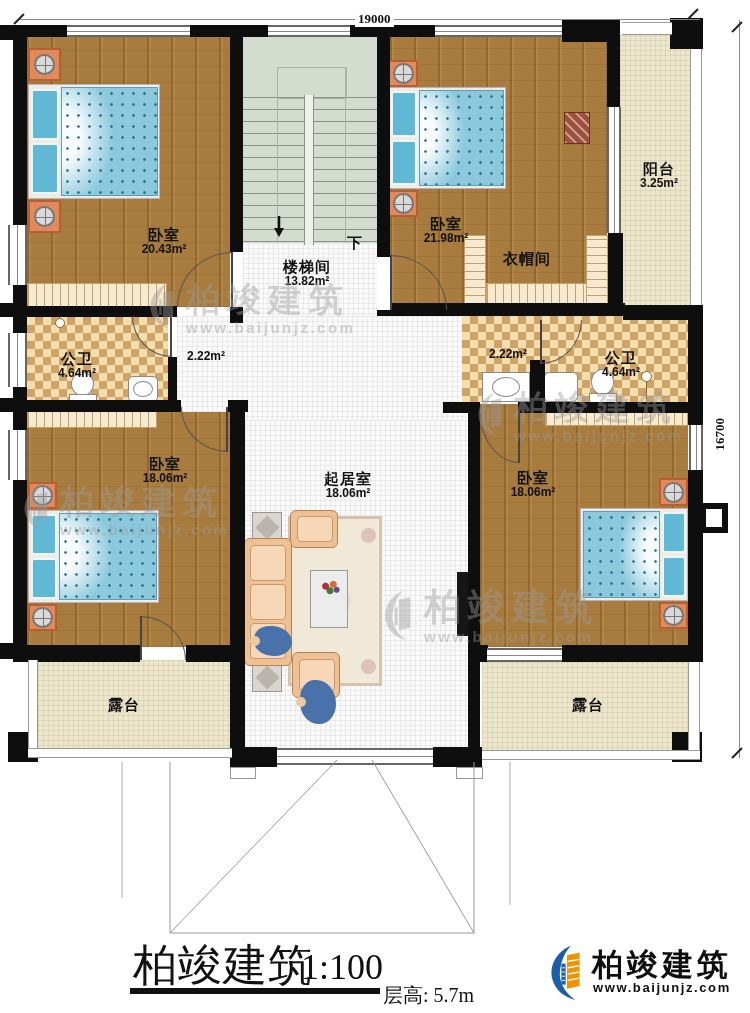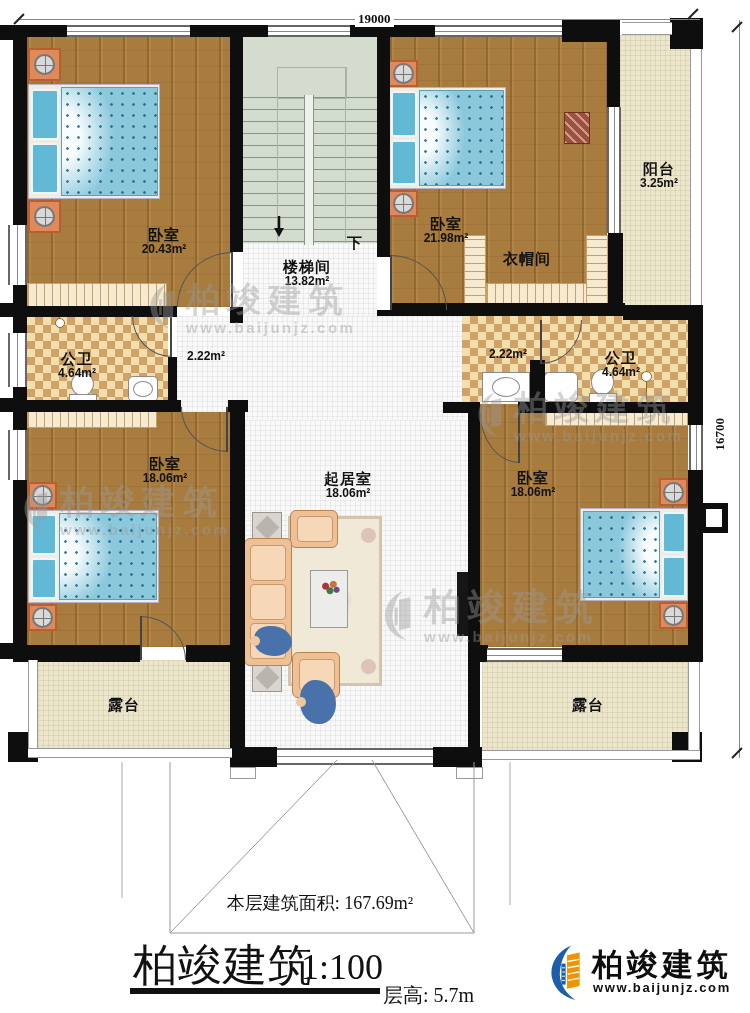--- a/index.html
+++ b/index.html
@@ -423,21 +423,20 @@
         <path d="M36,2 C16,10 4,30 9,50 C13,66 26,76 42,80 C26,69 18,54 20,38 C22,22 28,10 36,2 Z" fill="#9a9a9a"></path>
         <polygon points="30,16 48,12 48,60 30,64" fill="#9a9a9a"></polygon>
         <rect x="23" y="28" width="5" height="28" fill="#9a9a9a"></rect>
       </svg>
     <div>
         <div class="wm-big">柏竣建筑</div>
     <div class="wm-site">www.baijunjz.com</div>
       </div>
   </div>
 
-  <div class="floor-area">本层建筑面积: 167.69m²</div>
   <div class="title-cn">柏竣建筑</div>
   <div class="title-scale">1:100</div>
   <div class="title-rule"></div>
   <div class="floor-height">层高: 5.7m</div>
   <svg class="abs" style="left:546px;top:943px;" width="42" height="58" viewBox="0 0 60 80">
     <path d="M36,2 C16,10 4,30 9,50 C13,66 26,76 42,80 C26,69 18,54 20,38 C22,22 28,10 36,2 Z" fill="#1c5fa8"></path>
     <polygon points="30,16 48,12 48,60 30,64" fill="#f39200"></polygon>
     <g stroke="#fff" stroke-width="2">
         <line x1="31" y1="25" x2="47" y2="22"></line>
         <line x1="31" y1="34" x2="47" y2="31"></line>

